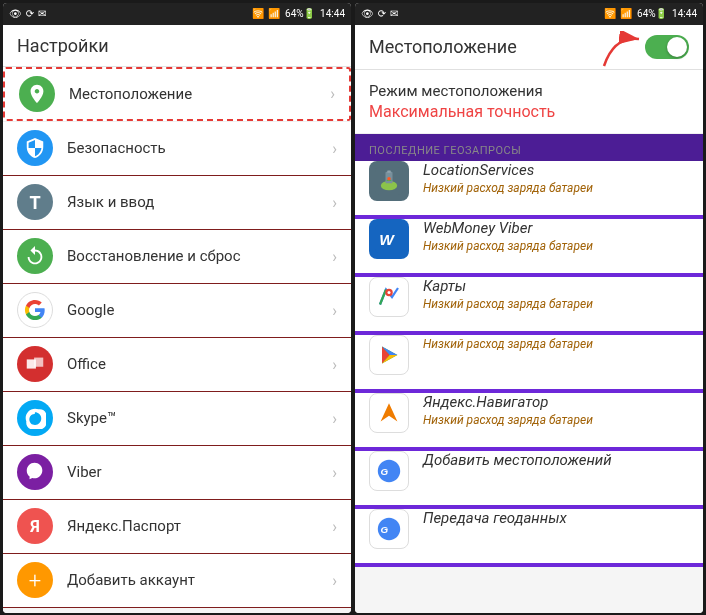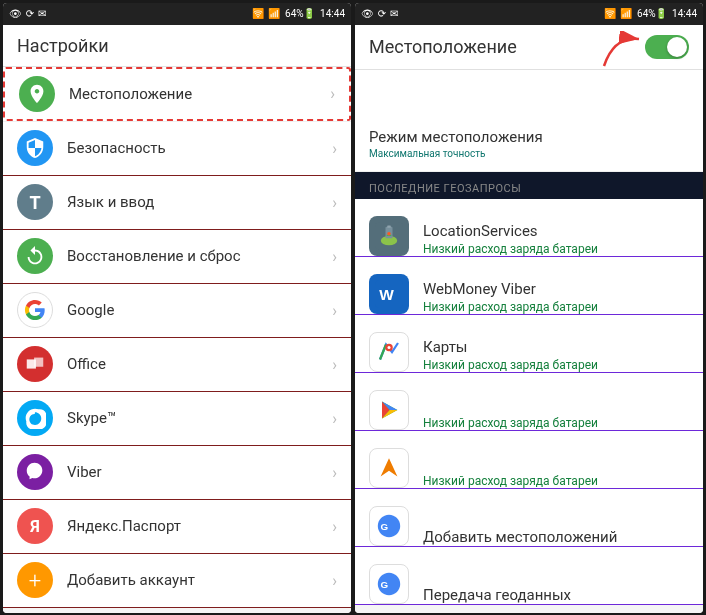--- a/index.html
+++ b/index.html
@@ -134,49 +134,49 @@
       font-size: 16px;
     }
 
     
     .section-header {
       padding: 10px 14px 4px;
       font-size: 11px;
       color: #888;
       letter-spacing: 0.5px;
       text-transform: uppercase;
-      background: #0f172a;
+      background: #4c1d95;
     }
 
     
     .location-mode-item {
       background: #fff;
       padding: 12px 14px;
       border-bottom: 1px solid #f0f0f0;
     }
     .location-mode-title {
       font-size: 15px;
       color: #333;
-      margin-top: 46px;
     }
     .location-mode-subtitle {
-      font-size: 10px;
-      color: #0f766e;
+      font-size: 16px;
+      color: #ef4444;
       margin-top: 2px;
     }
 
     
     .app-item {
       background: #fff;
       display: flex;
-      align-items: flex-end;
+      align-items: flex-start;
       padding: 0 14px;
       height: 58px;
-      border-bottom: 1px solid #6d28d9;
+      border-bottom: 4px solid #6d28d9;
       cursor: pointer;
+      font-style: italic;
     }
     .app-icon {
       width: 40px;
       height: 40px;
       border-radius: 8px;
       margin-right: 14px;
       flex-shrink: 0;
       display: flex;
       align-items: center;
       justify-content: center;
@@ -184,21 +184,21 @@
     }
     .app-item .item-text {
       flex: 1;
     }
     .app-item .item-title {
       font-size: 15px;
       color: #333;
     }
     .app-item .item-subtitle {
       font-size: 12px;
-      color: #15803d;
+      color: #a16207;
       margin-top: 2px;
     }
 
     
     .svg-icon { width: 22px; height: 22px; }
 
     
     .screen-right-wrapper {
       position: relative;
       flex: 1;
@@ -456,20 +456,21 @@
         </div>
 
         <div class="app-item">
           <div class="app-icon" style="background:#fff; border:1px solid #ddd; border-radius:8px;">
             <svg width="28" height="28" viewBox="0 0 40 40">
               <rect width="40" height="40" rx="6" fill="#fff"></rect>
               <polygon points="8,32 20,6 32,32 20,24" fill="#ef7c00"></polygon>
             </svg>
           </div>
           <div class="item-text">
+            <div class="item-title">Яндекс.Навигатор</div>
             <div class="item-subtitle">Низкий расход заряда батареи</div>
           </div>
         </div>
 
 
         <div class="app-item">
           <div class="app-icon" style="background:#fff; border:1px solid #ddd; border-radius:8px;">
             <svg width="28" height="28" viewBox="0 0 40 40">
               <rect width="40" height="40" rx="6" fill="#fff"></rect>
               <path fill="#4285F4" d="M20 4C11.16 4 4 11.16 4 20s7.16 16 16 16 16-7.16 16-16S28.84 4 20 4z"></path>

